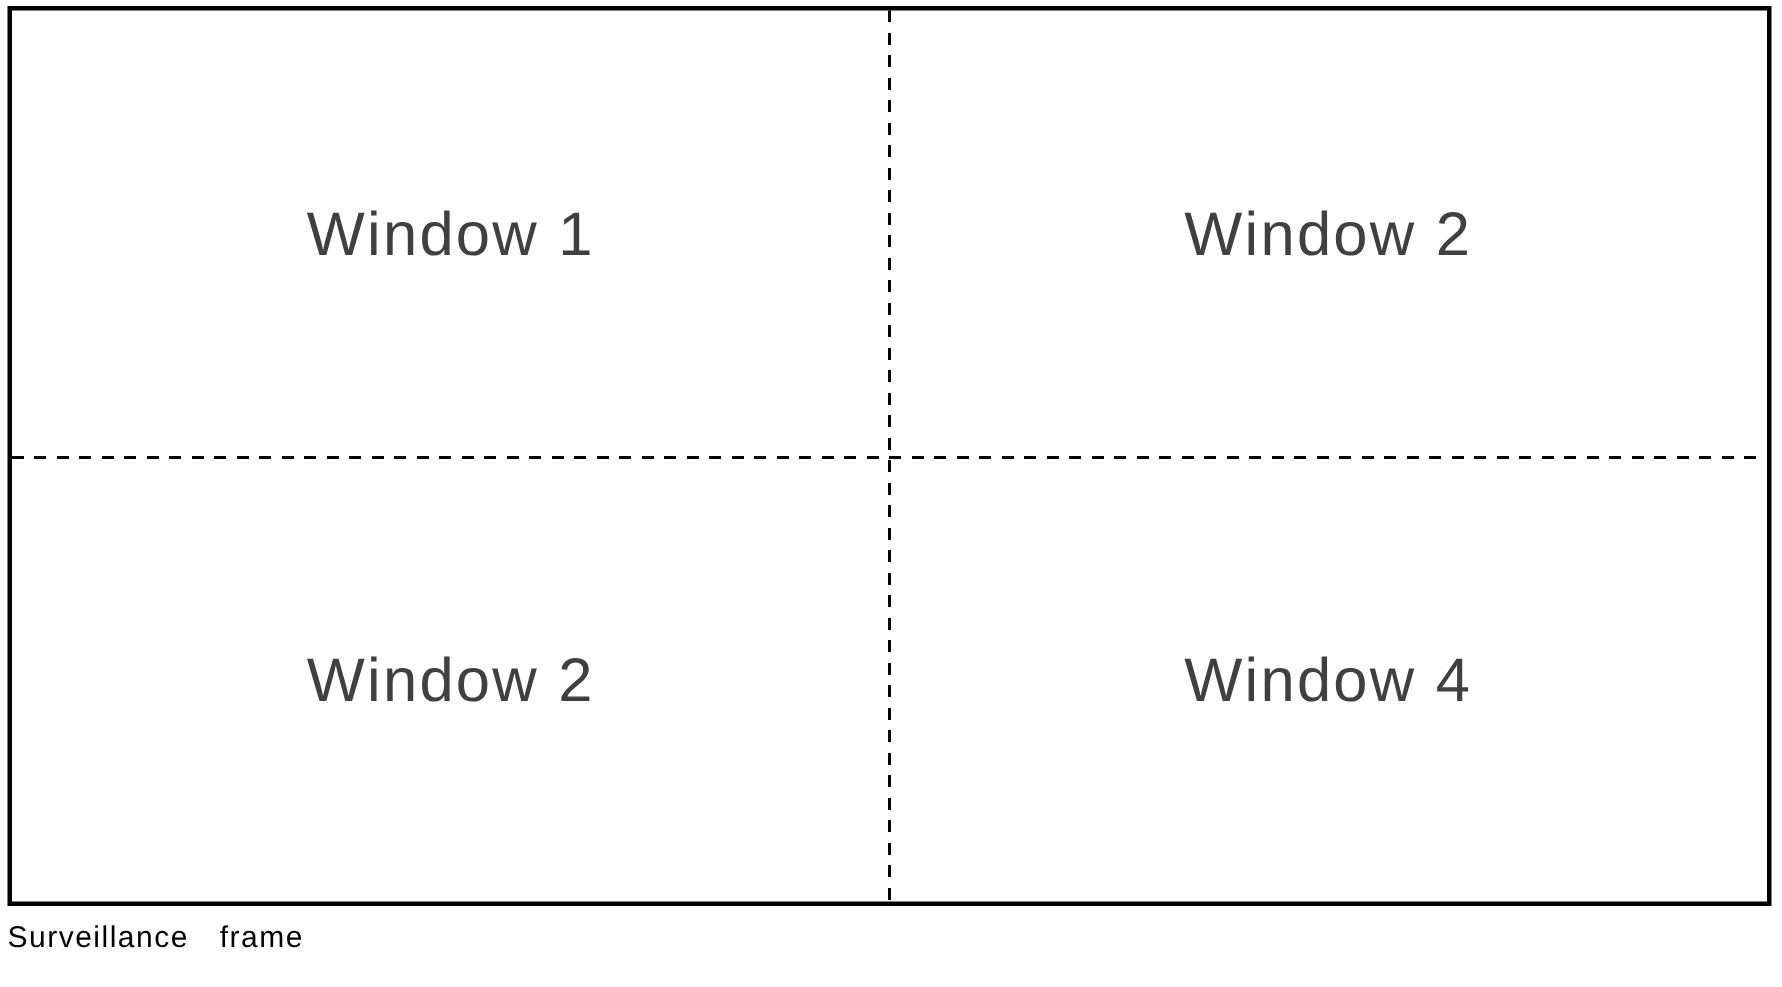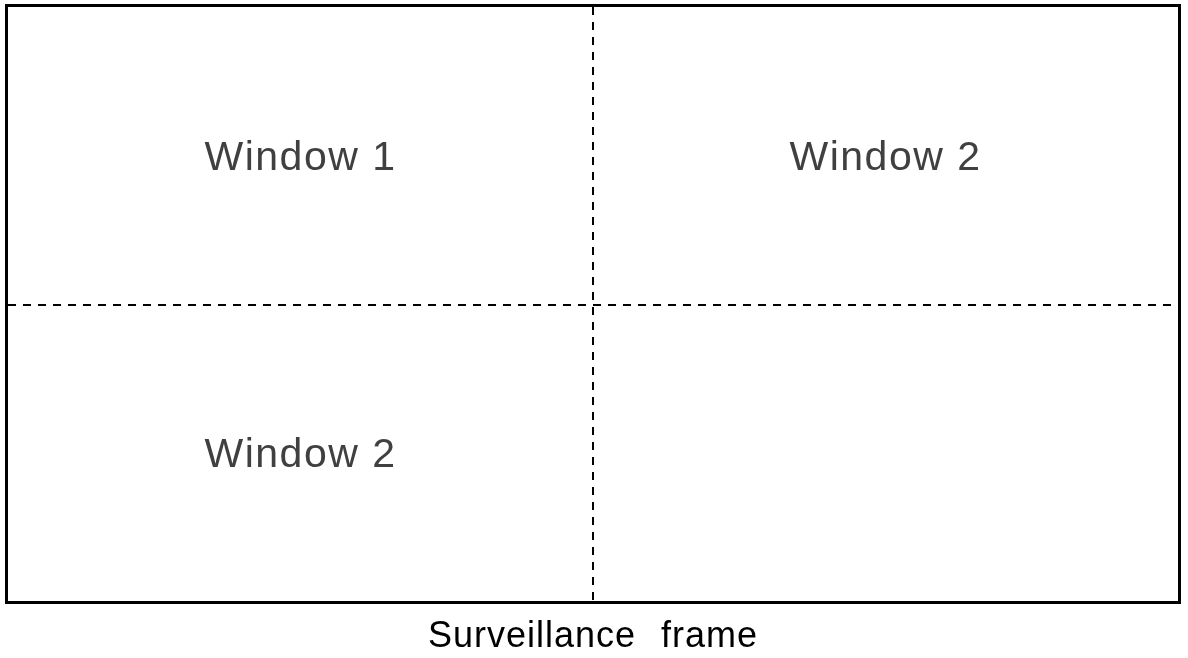--- a/index.html
+++ b/index.html
@@ -59,40 +59,43 @@
     height: 2px;
     background: repeating-linear-gradient(90deg,
       #000000 0px, #000000 8px,
       transparent 8px, transparent 15px);
   }
   .caption {
     position: absolute;
     left: 5px;
     top: 613px;
     width: 1176px;
-    text-align: center;
-    font-size: 36px;
+    text-align: left;
+    font-size: 20px;
     letter-spacing: 1px;
     word-spacing: 14px;
     color: #000000;
     line-height: 1.2;
     white-space: nowrap;
   }
 </style>
 </head>
 <body>
 
 <div class="frame">
   <div class="quadrant">
     <span class="window-label">Window 1</span>
   </div>
   <div class="quadrant">
     <span class="window-label">Window 2</span>
   </div>
   <div class="quadrant">
     <span class="window-label">Window 2</span>
   </div>
+  <div class="quadrant">
+    <span class="window-label">Window 4</span>
+  </div>
 
   <div class="divider-v"></div>
   <div class="divider-h"></div>
 </div>
 
 <div class="caption">Surveillance frame</div>
 
 </body></html>

